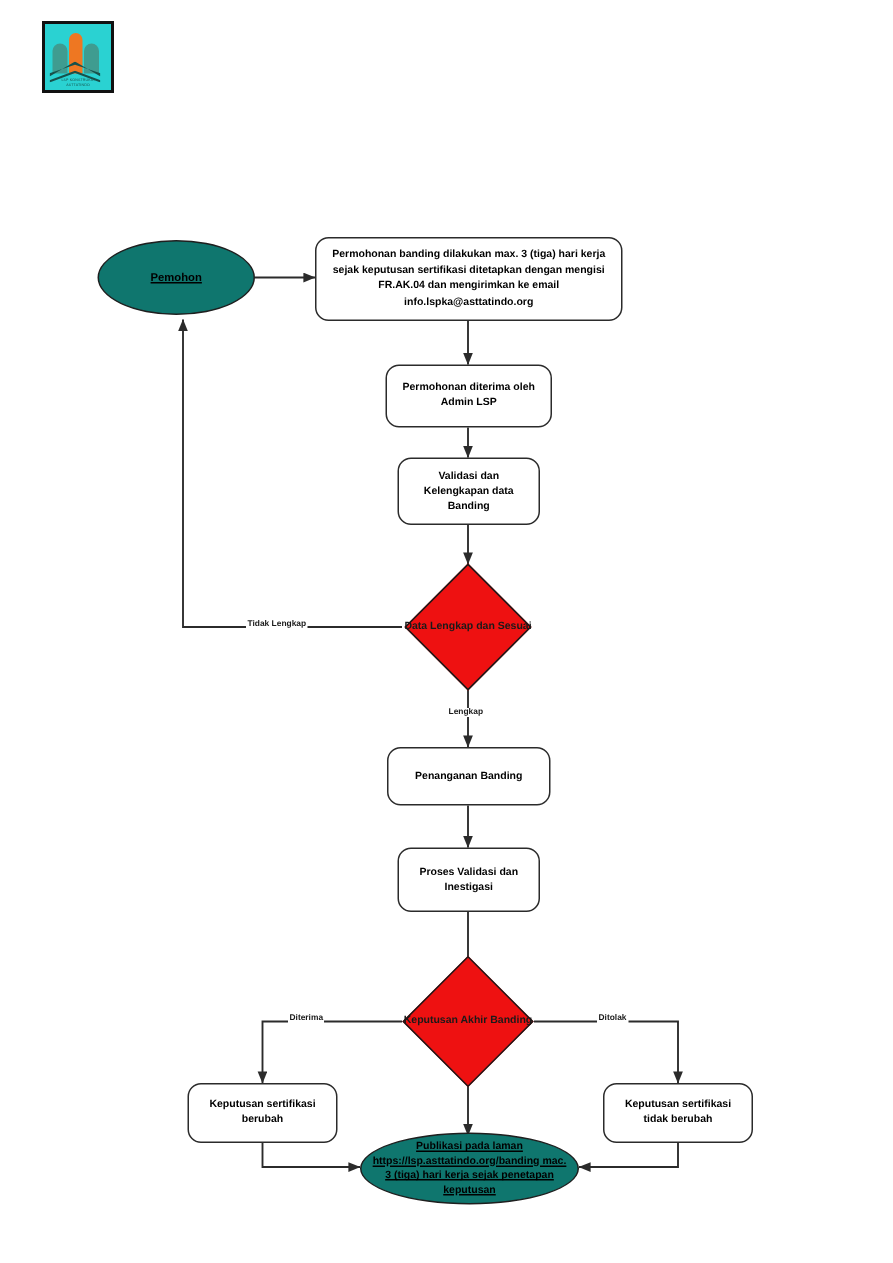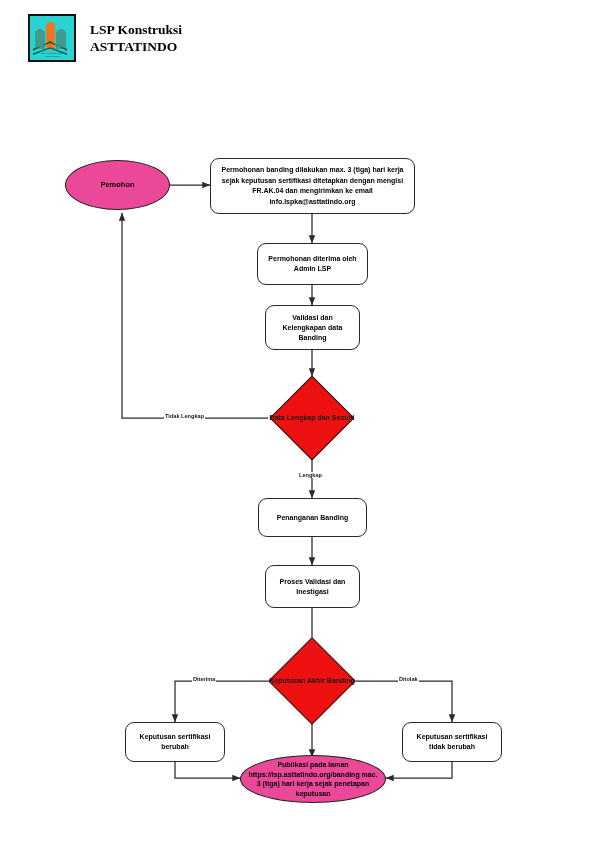--- a/index.html
+++ b/index.html
@@ -142,26 +142,27 @@
     border: 1.4px solid #2b2b2b;
     border-radius: 9px;
     background: #ffffff;
     font-size: 7px;
     line-height: 10px;
     padding: 3px 6px;
   }
   .proc.big { font-size: 7px; line-height: 10.5px; }
 
   .term {
-    background: #ec4899;
+    background: #0f766e;
     border: 1.4px solid #1f1f1f;
     border-radius: 50%;
     font-size: 7px;
     line-height: 9.5px;
     padding: 2px 8px;
+    text-decoration: underline;
   }
   .term.start { font-size: 7.5px; }
 
   .dec-wrap {
     position: absolute;
     z-index: 2;
   }
   .dec-shape {
     position: absolute;
     left: 0; top: 0;
@@ -203,24 +204,20 @@
 
   <div id="header">
     <div id="logo-box">
       <div class="logo-bldg logo-l"></div>
       <div class="logo-bldg logo-c"></div>
       <div class="logo-bldg logo-r"></div>
       <div class="logo-chev"></div>
       <div class="logo-chev2"></div>
       <div class="logo-text">LSP KONSTRUKSI ASTTATINDO</div>
     </div>
-    <div id="brand">
-      <div>LSP Konstruksi</div>
-      <div>ASTTATINDO</div>
-    </div>
   </div>
 
 
   <div id="flow">
 
     <svg id="edges" viewBox="0 0 595 842">
       <defs>
         <marker id="ah" markerWidth="7" markerHeight="7" refX="6.2" refY="2.6" orient="auto" markerUnits="strokeWidth">
           <path d="M0,0 L6.4,2.6 L0,5.2 z" fill="#2b2b2b"></path>
         </marker>

